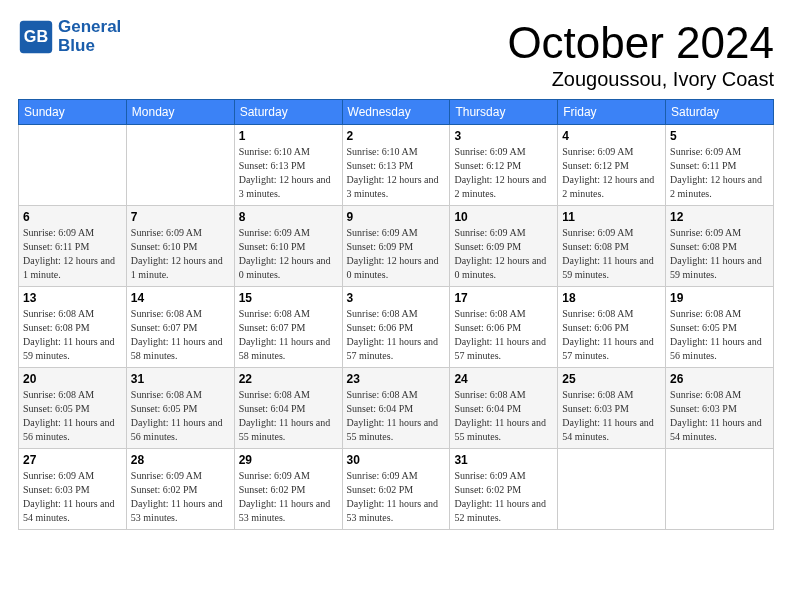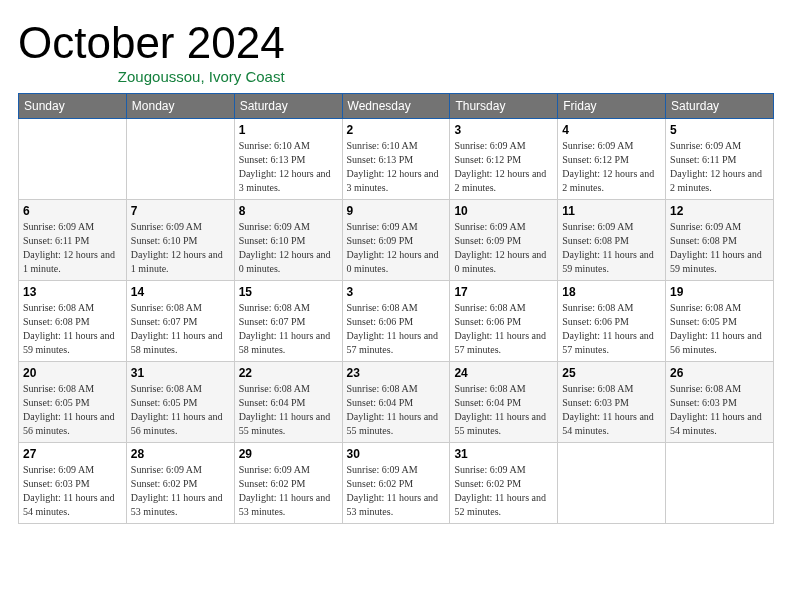--- a/index.html
+++ b/index.html
@@ -37,31 +37,31 @@
     }
     .title-section {
       text-align: right;
     }
     .month-title {
       font-size: 44px;
       font-weight: normal;
       color: #000000;
     }
     .location {
-      font-size: 15px;
-      color: #15803d;
+      font-size: 20px;
+      color: #000000;
       text-align: right;
     }
     .calendar {
       width: 100%;
       border-collapse: collapse;
       font-size: 11px;
     }
     .calendar th {
-      background: #737373;
+      background: #3b82f6;
       color: #fff;
       text-align: left;
       padding: 5px 5px;
       font-size: 12px;
       font-weight: normal;
       border: 1px solid #1a5dab;
     }
     .calendar td {
       vertical-align: top;
       border: 1px solid #ccc;
@@ -90,20 +90,30 @@
     }
     .calendar tr:nth-child(even) .empty-cell {
       background: #f5f5f5 !important;
     }
   </style>
 </head>
 <body>
 
 <div class="page">
   <div class="header">
+    <div class="logo">
+      <svg class="logo-icon" viewBox="0 0 40 40">
+        <rect x="2" y="2" width="36" height="36" rx="4" fill="#1a5dab"></rect>
+        <text x="20" y="26" text-anchor="middle" fill="white" font-size="18" font-weight="bold">GB</text>
+      </svg>
+      <div class="logo-text">
+        <div style="color:#1a5dab;font-size:17px;font-weight:bold;line-height:1.1;">General</div>
+        <div style="color:#1a5dab;font-size:17px;font-weight:bold;line-height:1.1;">Blue</div>
+      </div>
+    </div>
     <div class="title-section">
       <div class="month-title">October 2024</div>
       <div class="location">Zougoussou, Ivory Coast</div>
     </div>
   </div>
 
   <table class="calendar">
     <thead>
       <tr>
       <th>Sunday</th>

